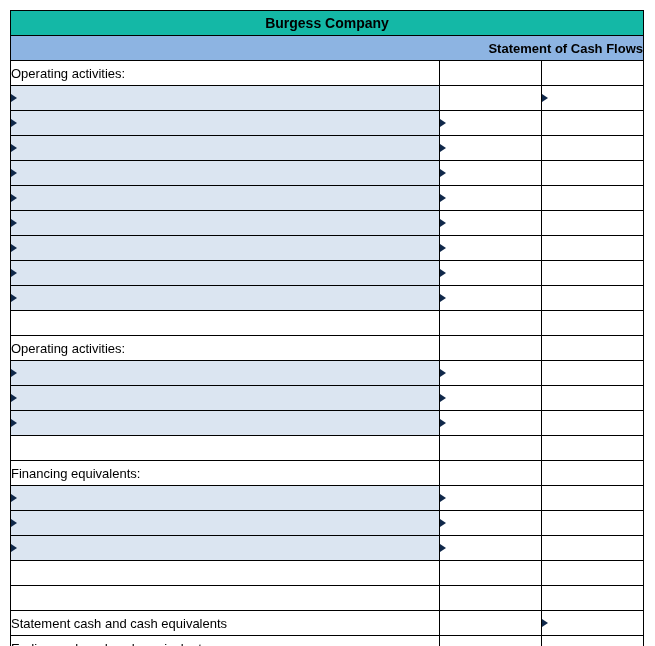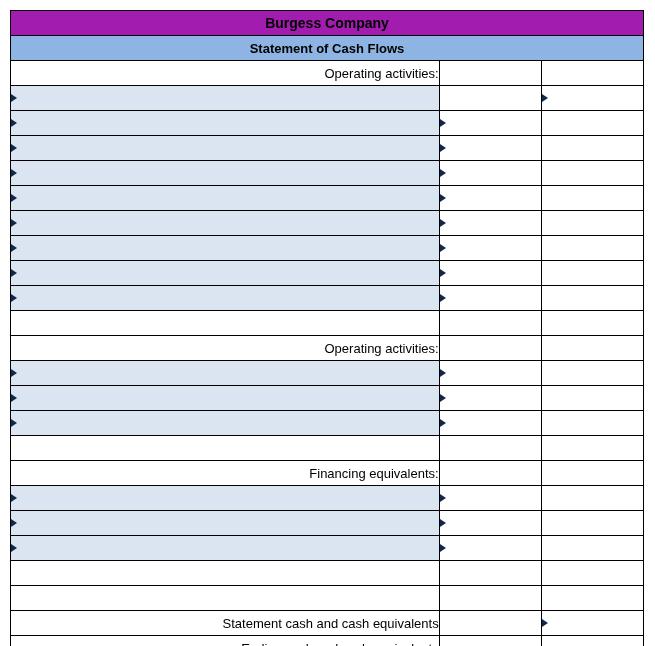--- a/index.html
+++ b/index.html
@@ -14,38 +14,37 @@
     width: 634px;
     border-collapse: collapse;
   }
   .sheet td, .sheet th {
     border: 1px solid #000;
     padding: 0;
     height: 24px;
     vertical-align: middle;
   }
   .title-row td {
-    background: #a21caf;
+    background: #14b8a6;
     text-align: center;
     font-weight: bold;
     font-size: 14px;
   }
   .subtitle-row td {
     background: #8db4e2;
-    text-align: center;
+    text-align: right;
     font-weight: bold;
     font-size: 13px;
   }
   .col-desc { width: 428px; }
   .col-a    { width: 102px; }
   .col-b    { width: 102px; }
 
   .static-label {
     padding: 2px 4px;
-    text-align: right;
   }
   .dd {
     position: relative;
     height: 100%;
     background: #dbe5f1;
   }
   .dd.white { background: #fff; }
   .dd::before {
     content: "";
     position: absolute;

